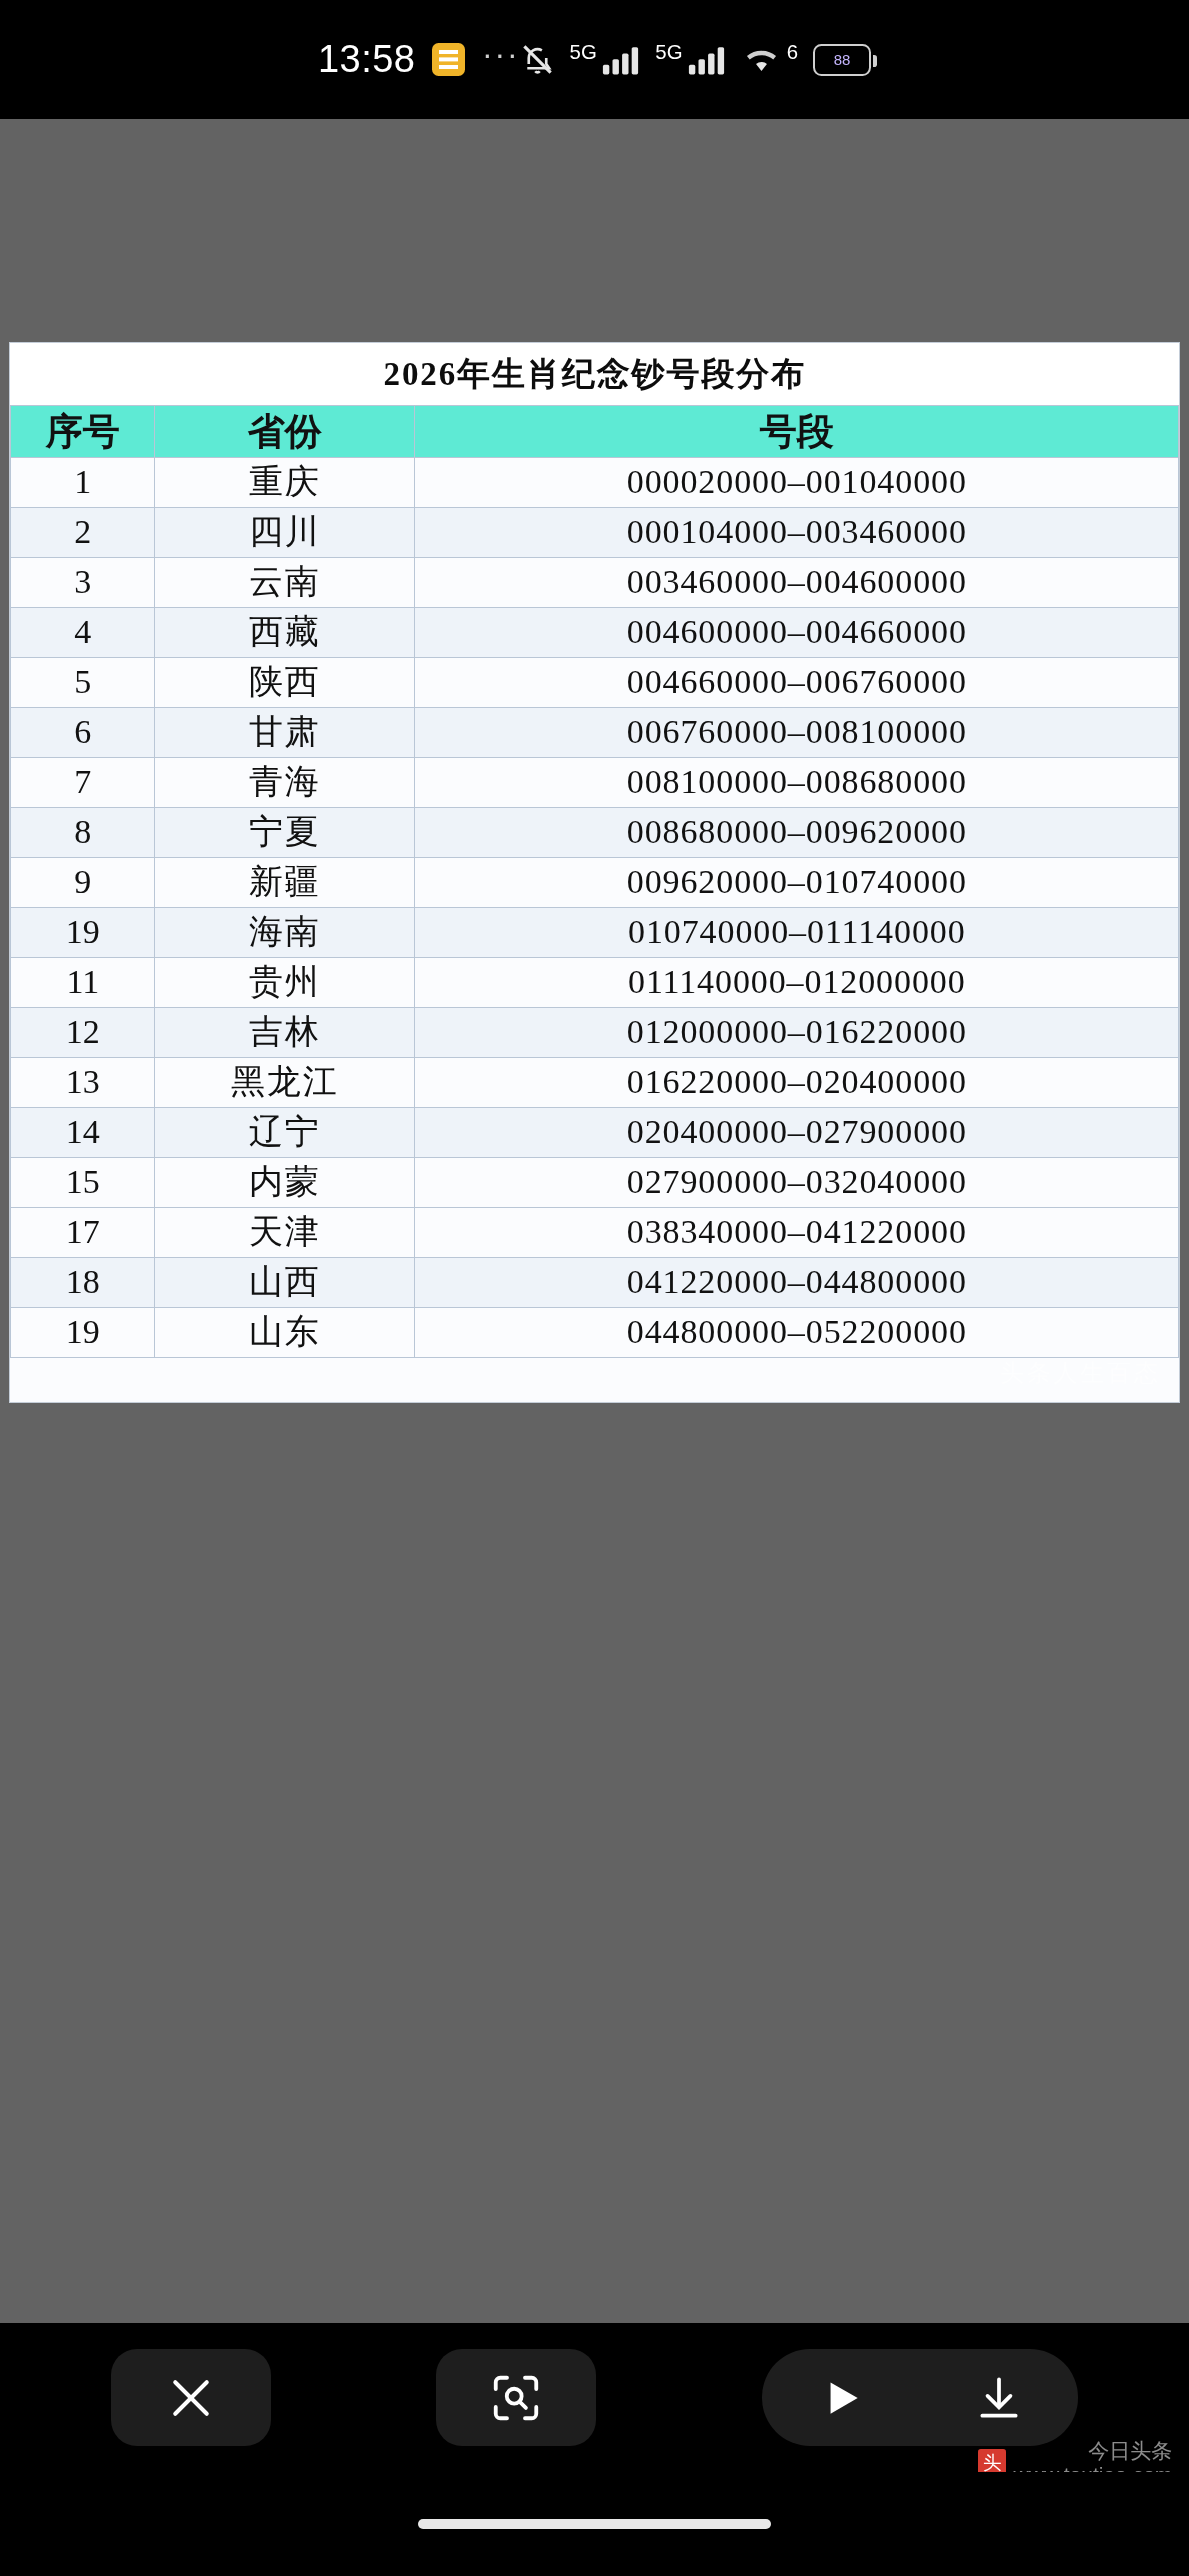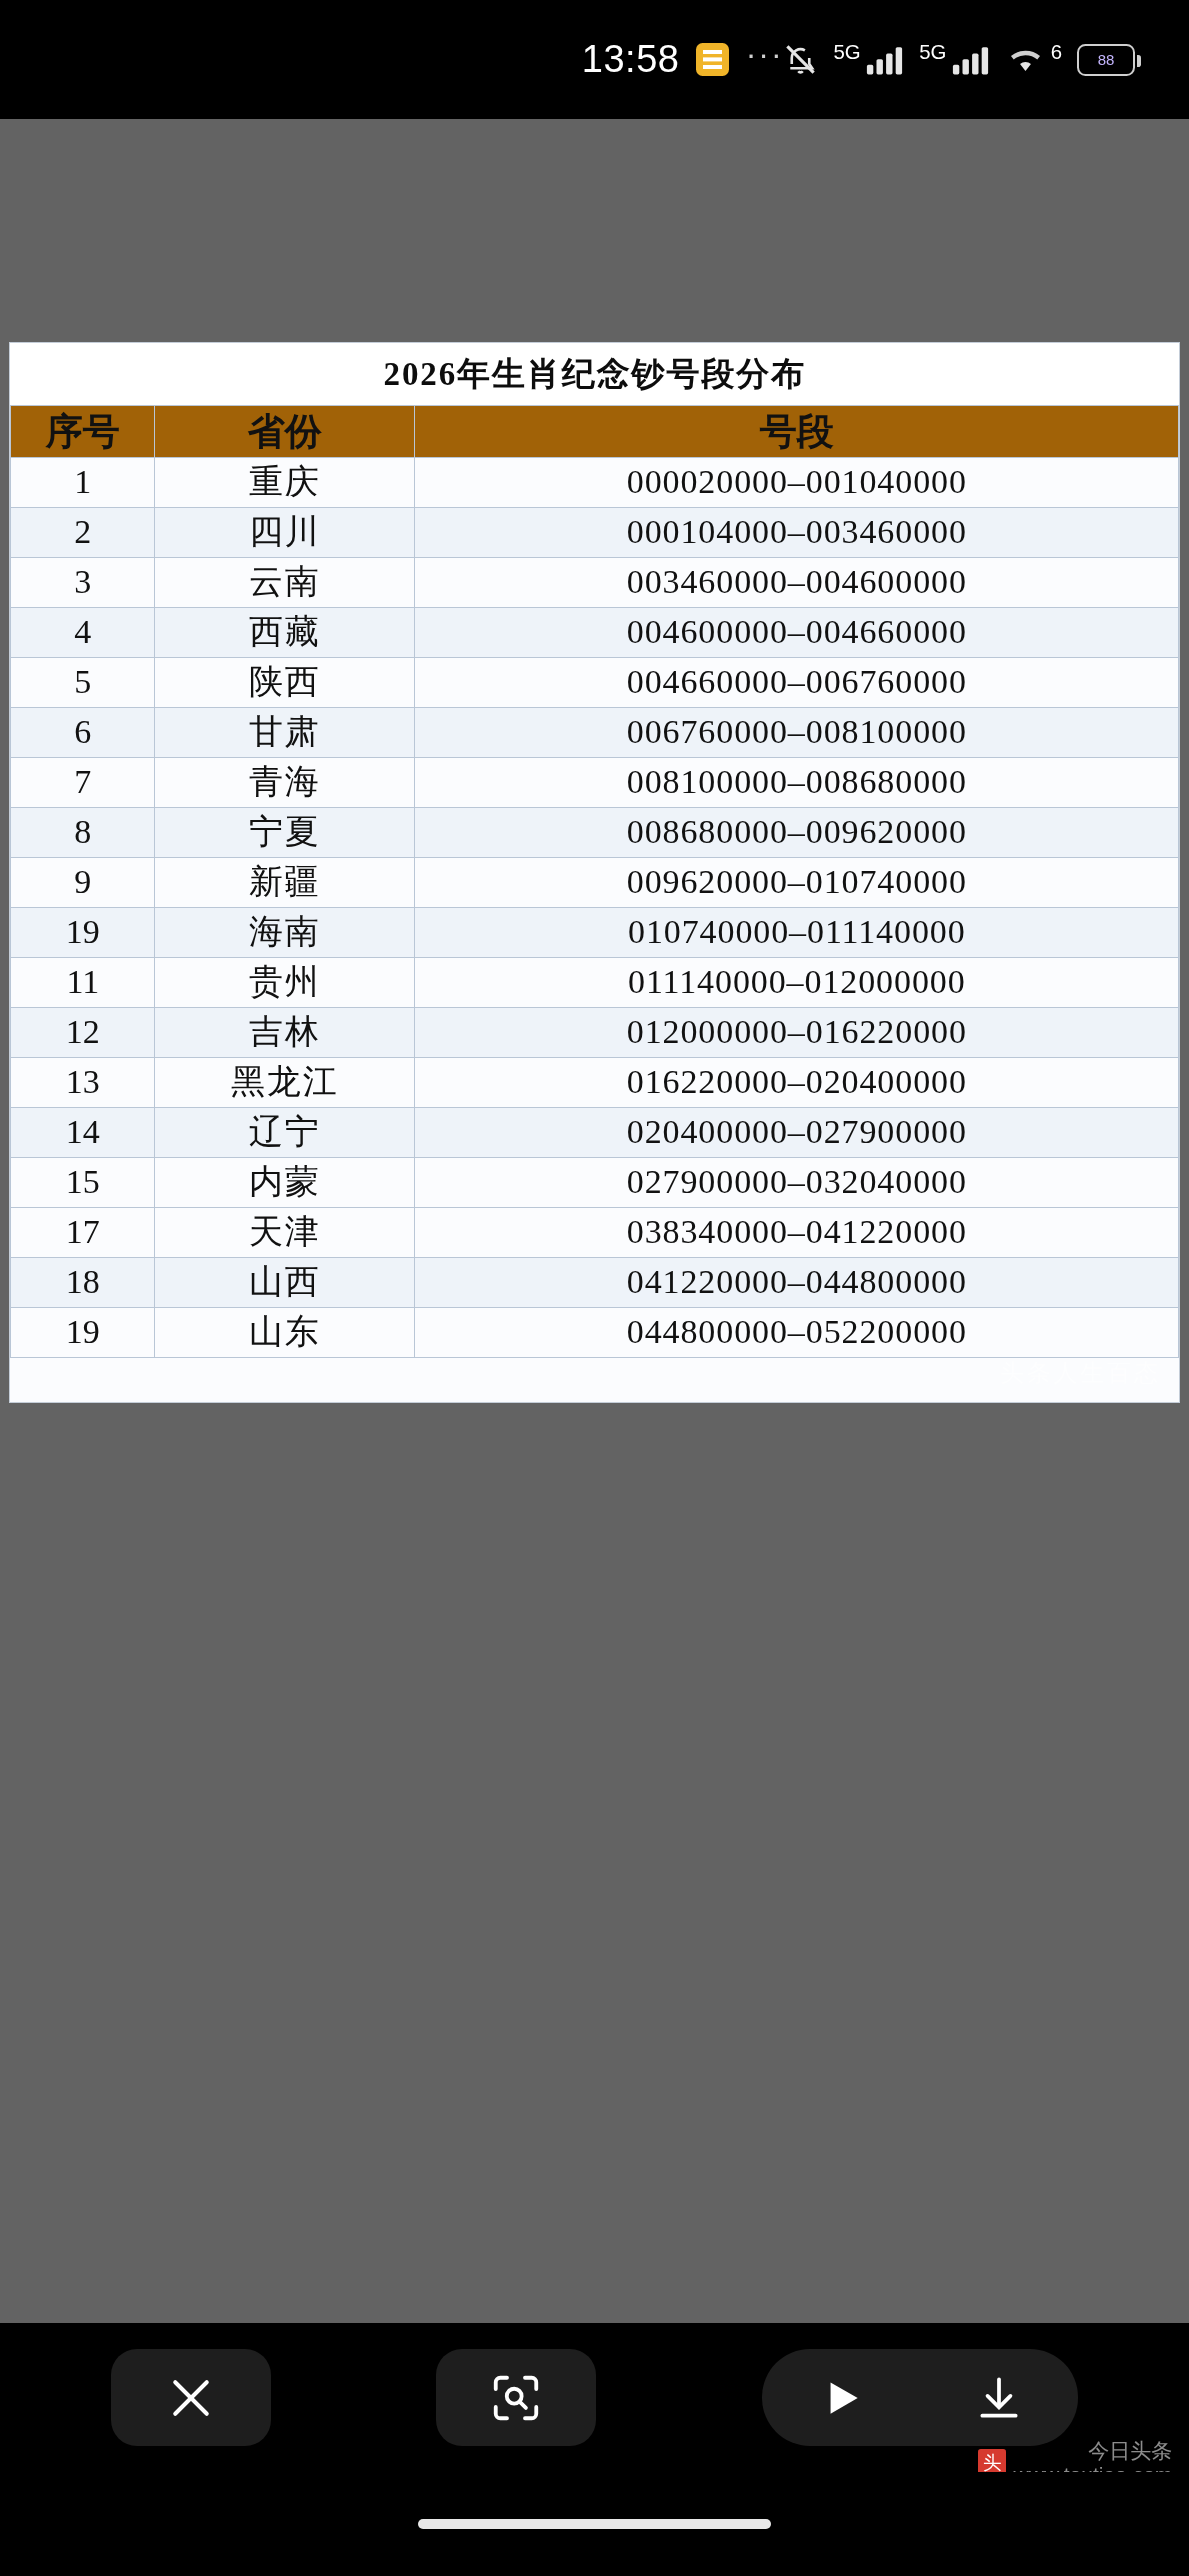--- a/index.html
+++ b/index.html
@@ -18,21 +18,21 @@
   }
 
   
   .status-bar {
     position: absolute;
     top: 0; left: 0;
     width: 1189px; height: 119px;
     background: #000;
     display: flex;
     align-items: center;
-    justify-content: flex-end;
+    justify-content: center;
     padding: 0 54px;
   }
   .status-left {
     display: flex;
     align-items: center;
     gap: 16.7px;
   }
   .status-clock {
     color: #fff;
     font-size: 38px;
@@ -139,21 +139,21 @@
     border: 0.9px solid #b9c6d6;
     text-align: center;
     color: #111;
     height: 50px;
     line-height: 1;
     padding: 0;
   }
   table.notes th {
     font-size: 37px;
     font-weight: 700;
-    background: #a16207;
+    background: #5eead4;
     height: 52px;
   }
   table.notes td { font-size: 34px; }
   col.c-idx { width: 144px; }
   col.c-prov { width: 260px; }
   col.c-range { width: auto; }
   tr.odd td { background: #fbfcfe; }
   tr.even td { background: #eef3f9; }
   td.idx { font-size: 33px; }
   td.prov { letter-spacing: 1.9px; }

